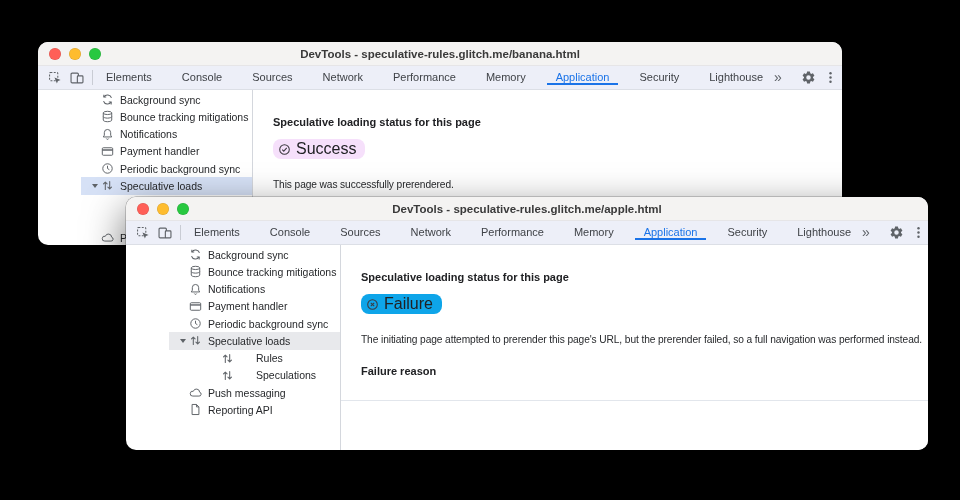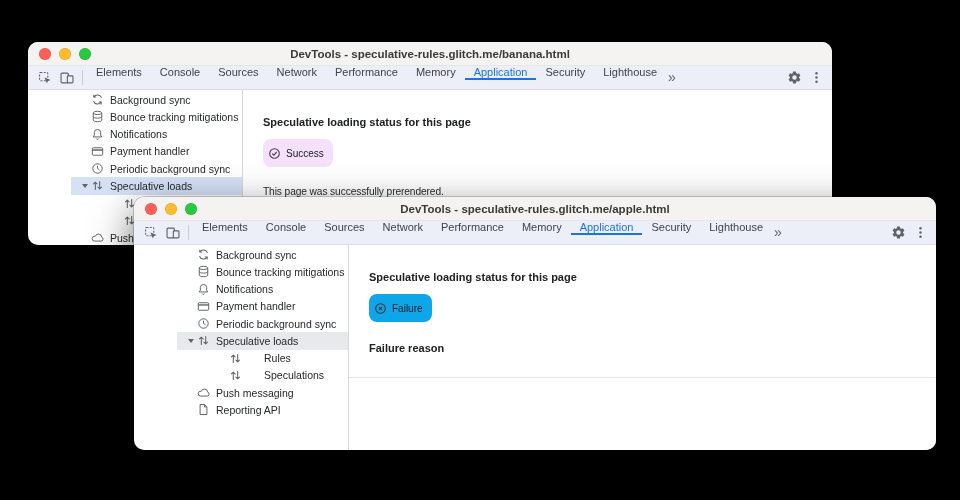--- a/index.html
+++ b/index.html
@@ -5,39 +5,39 @@
   html,body{margin:0;padding:0;}
   body{
     width:960px;height:500px;background:#000;position:relative;overflow:hidden;
     font-family:"Liberation Sans","DejaVu Sans",sans-serif;
     -webkit-font-smoothing:antialiased;
   }
   .window{
     position:absolute;background:#fff;border-radius:10px;overflow:hidden;
     box-shadow:0 14px 40px rgba(0,0,0,.6),0 0 0 .5px rgba(0,0,0,.35);
   }
-  .window.back{left:28px;top:42px;width:804px;height:203px;z-index:1;}
-  .window.front{left:134px;top:197px;width:802px;height:253px;z-index:2;}
+  .window.back{left:38px;top:42px;width:804px;height:203px;z-index:1;}
+  .window.front{left:126px;top:197px;width:802px;height:253px;z-index:2;}
 
   
   .titlebar{height:23px;background:#f4f3f2;border-bottom:1px solid #e6e5e7;
     display:flex;align-items:center;position:relative;}
   .lights{position:absolute;left:11px;top:0;bottom:0;display:flex;align-items:center;gap:8px;}
   .light{width:12px;height:12px;border-radius:50%;box-shadow:inset 0 0 0 .5px rgba(0,0,0,.15);}
   .light.red{background:#ff5f57}.light.yellow{background:#febc2e}.light.green{background:#28c840}
   .wtitle{flex:1;text-align:center;font-size:11.5px;font-weight:bold;color:#3a3a3a;
     white-space:nowrap;overflow:hidden;}
 
   
   .toolbar{height:23px;background:#edeff8;border-bottom:1px solid #dcdfe6;
     display:flex;align-items:stretch;padding-left:6px;}
   .tbtn{width:22px;display:flex;align-items:center;justify-content:center;flex:none;}
   .tbtn svg{width:14px;height:14px;display:block;}
   .vdiv{width:1px;background:#c9ccd4;margin:4px 4px;flex:none;}
-  .tabs{display:flex;align-items:flex-start;}
+  .tabs{display:flex;align-items:center;gap:12px;}
   .tab{display:flex;align-items:center;padding:0 9px;font-size:11px;color:#3f4247;
     border-bottom:2px solid transparent;white-space:nowrap;cursor:default;}
   .tab.active{color:#1a73e8;border-bottom-color:#1a73e8;}
   .more-tabs{display:flex;align-items:center;font-size:14px;color:#5f6368;padding:0 7px 2px 2px;}
   .toolbar-right{margin-left:auto;display:flex;align-items:center;padding-right:5px;}
   .toolbar-right .tbtn svg{width:15px;height:15px;}
 
   
   .main{display:flex;height:calc(100% - 48px);padding-left:43px;}
   .sidebar{width:171px;flex:none;border-right:1px solid #d4d7dd;display:flex;
@@ -53,22 +53,22 @@
     border-right:3.5px solid transparent;border-top:4.5px solid #5f6368;}
   .row.expanded .arrow{visibility:visible;}
   .ticon{width:13px;height:13px;margin-right:6px;flex:none;}
   .ticon svg{width:13px;height:13px;display:block;}
   .sidebar-footer{border-top:1px solid #c9ccd1;margin-top:8px;padding:5px 0 4px 8px;
     font-size:10.5px;color:#2d2f33;}
 
   
   .content{flex:1;padding:0 14px 0 20px;overflow:visible;background:#fff;}
   .sect-h{font-size:11px;font-weight:bold;color:#202124;margin:26px 0 0 0;white-space:nowrap;}
-  .badge{display:inline-flex;align-items:center;gap:5px;height:28px;margin-top:11px;
-    padding:0 9px 0 5px;border-radius:8px;font-size:10px;color:#202124;}
+  .badge{display:inline-flex;align-items:center;gap:5px;height:20px;margin-top:11px;
+    padding:0 9px 0 5px;border-radius:8px;font-size:16px;color:#202124;}
   .badge.success{background:#f6e0fb;}
   .badge.failure{background:#0ea5e9;}
   .badge .bicon{width:13px;height:13px;}
   .badge .bicon svg{width:13px;height:13px;display:block;}
   .para{font-size:10.2px;letter-spacing:-0.1px;color:#27292c;margin:19px 0 0 0;white-space:nowrap;}
   .para.tight{margin-top:7px;}
   .hdiv{height:1px;background:#e2e6ec;margin:23px -14px 0 -20px;}
   .sect-h.after-div{margin-top:19px;}
 </style>
 </head>
@@ -474,17 +474,18 @@
       <div class="sect-h">Speculative loading status for this page</div>
       <div class="badge failure">
         <span class="bicon">
             <svg viewBox="0 0 16 16" fill="none" stroke="#3c3a40" stroke-width="1.3">
               <circle cx="8" cy="8" r="5.9"></circle>
               <path d="M5.9 5.9l4.2 4.2M10.1 5.9l-4.2 4.2"></path>
             </svg>
           </span>
         <span>Failure</span>
       </div>
+      <div class="para">The initiating page attempted to prerender this page's URL, but the prerender failed, so a full navigation was performed instead.</div>
       <div class="sect-h" style="margin-top:20px;">Failure reason</div>
       <div class="hdiv"></div>
     </div>
   </div>
 </div>
 
 </body></html>

